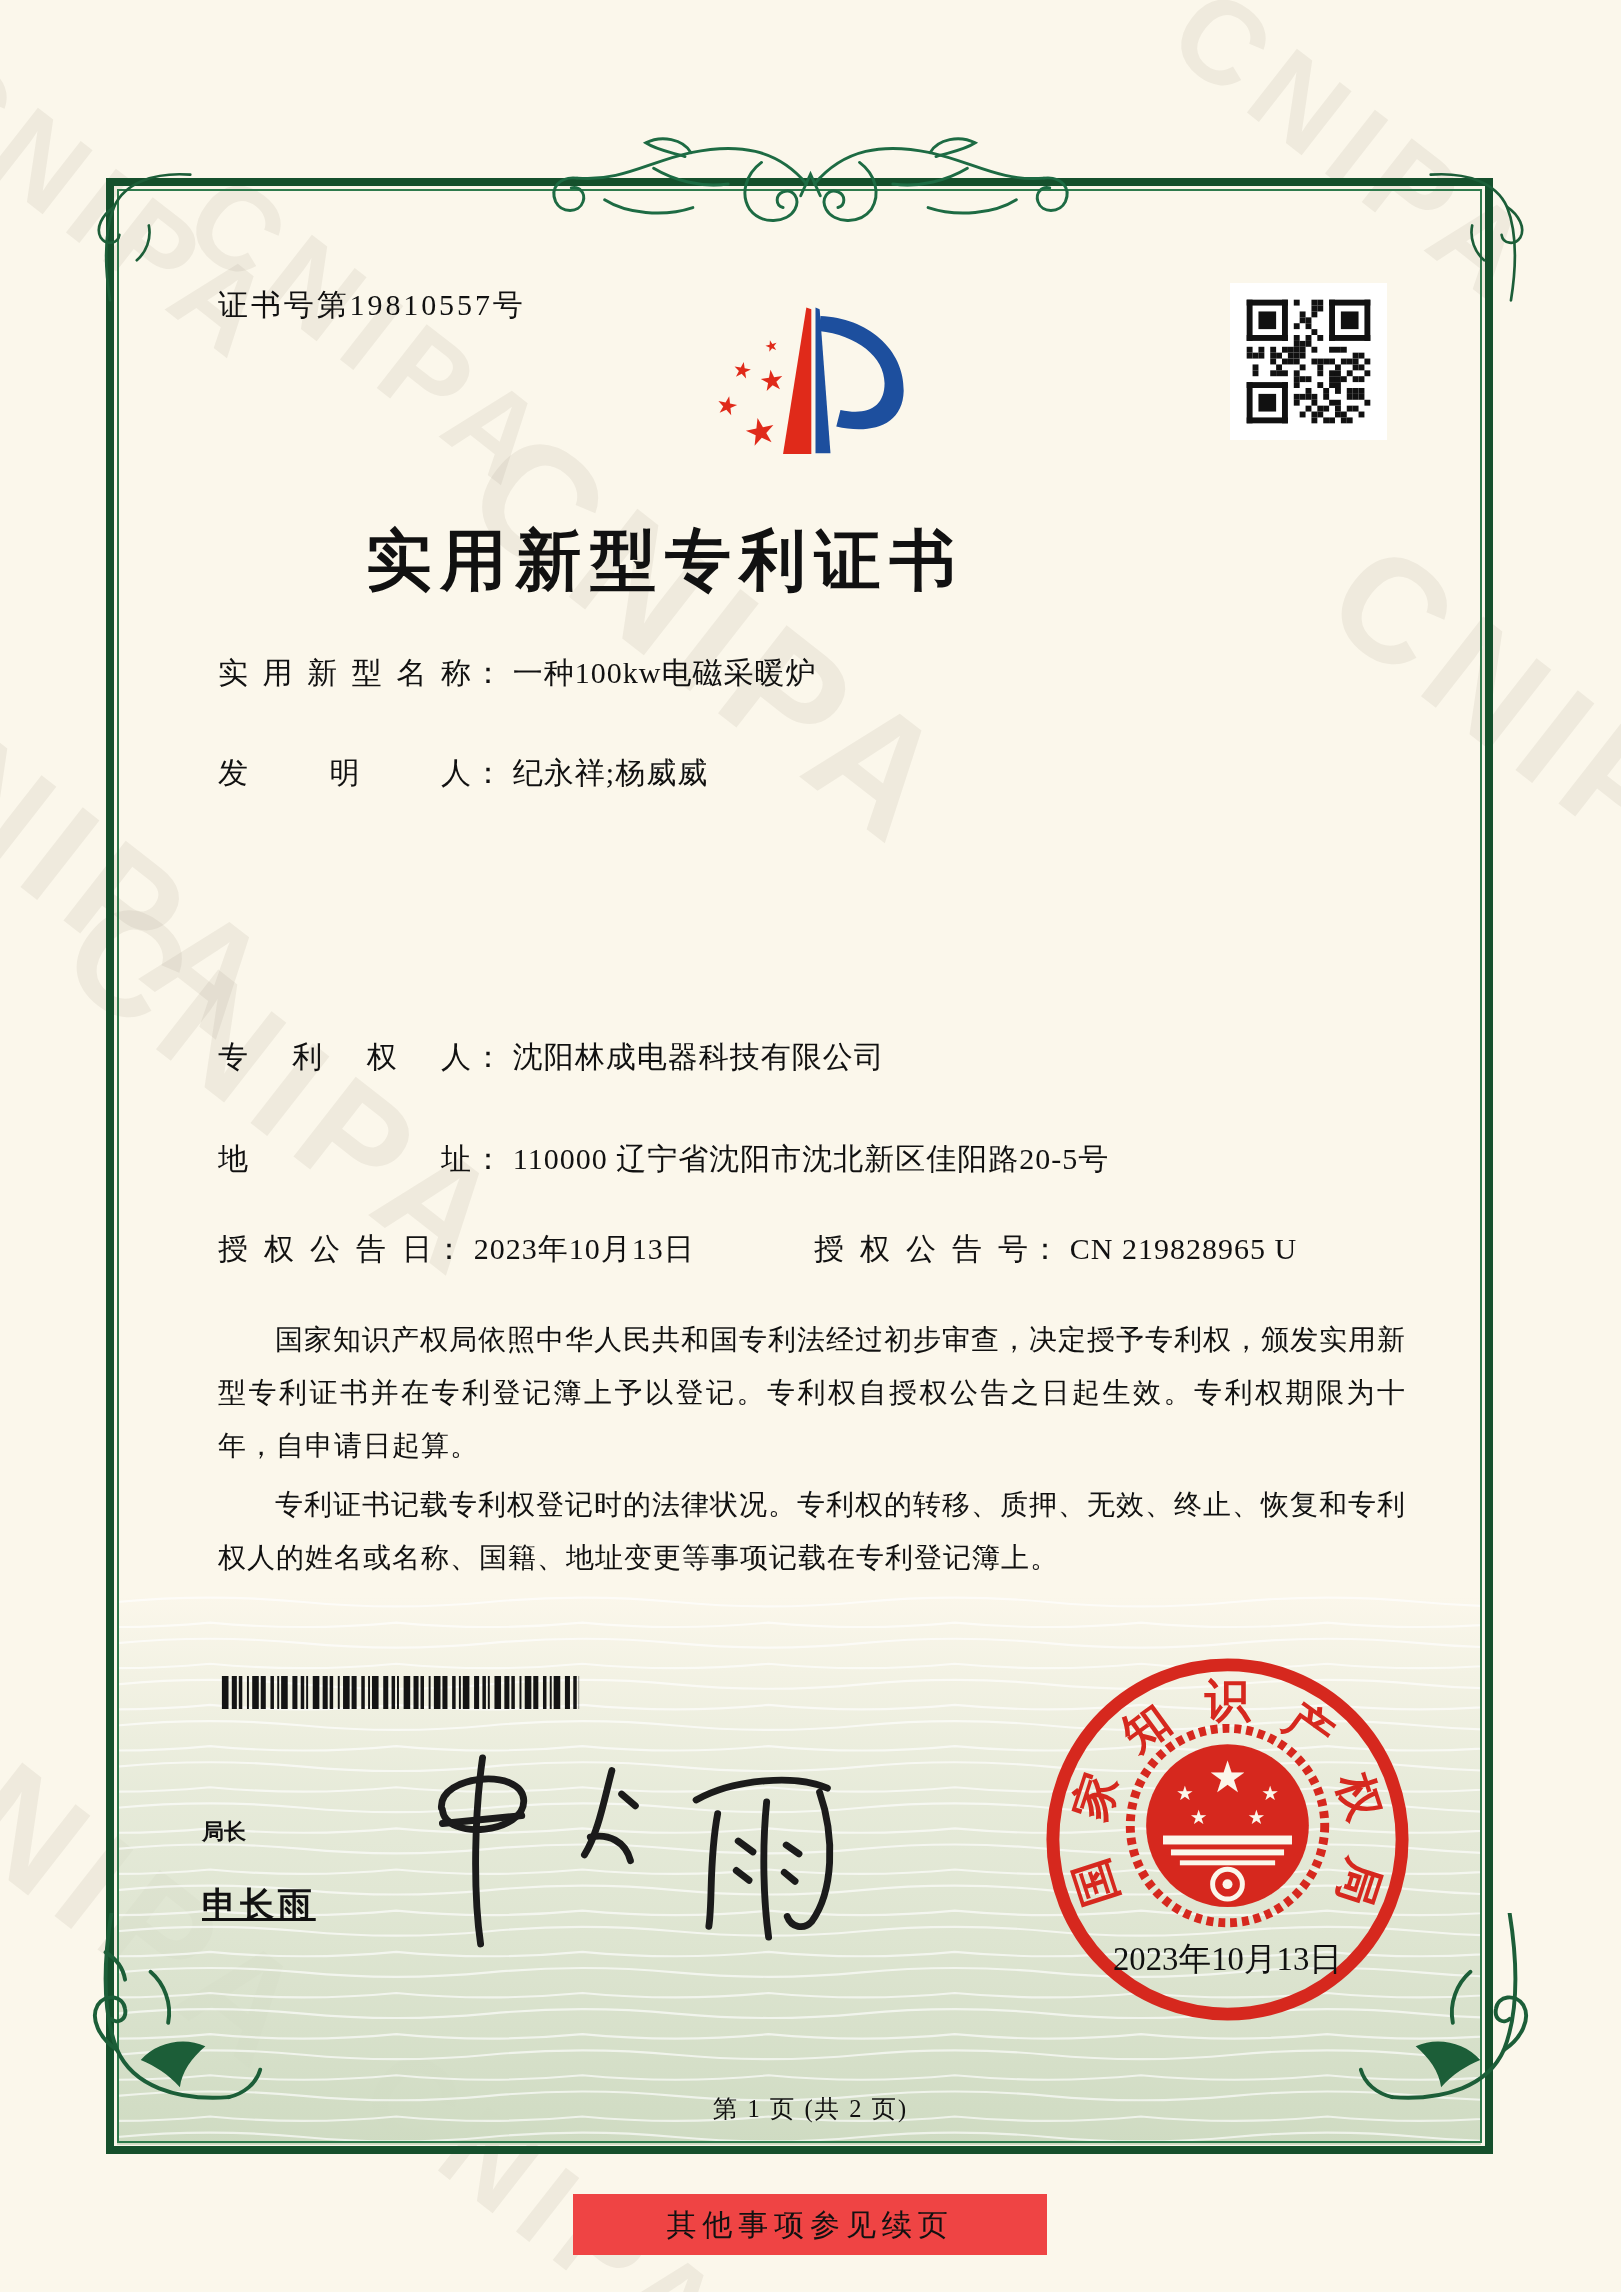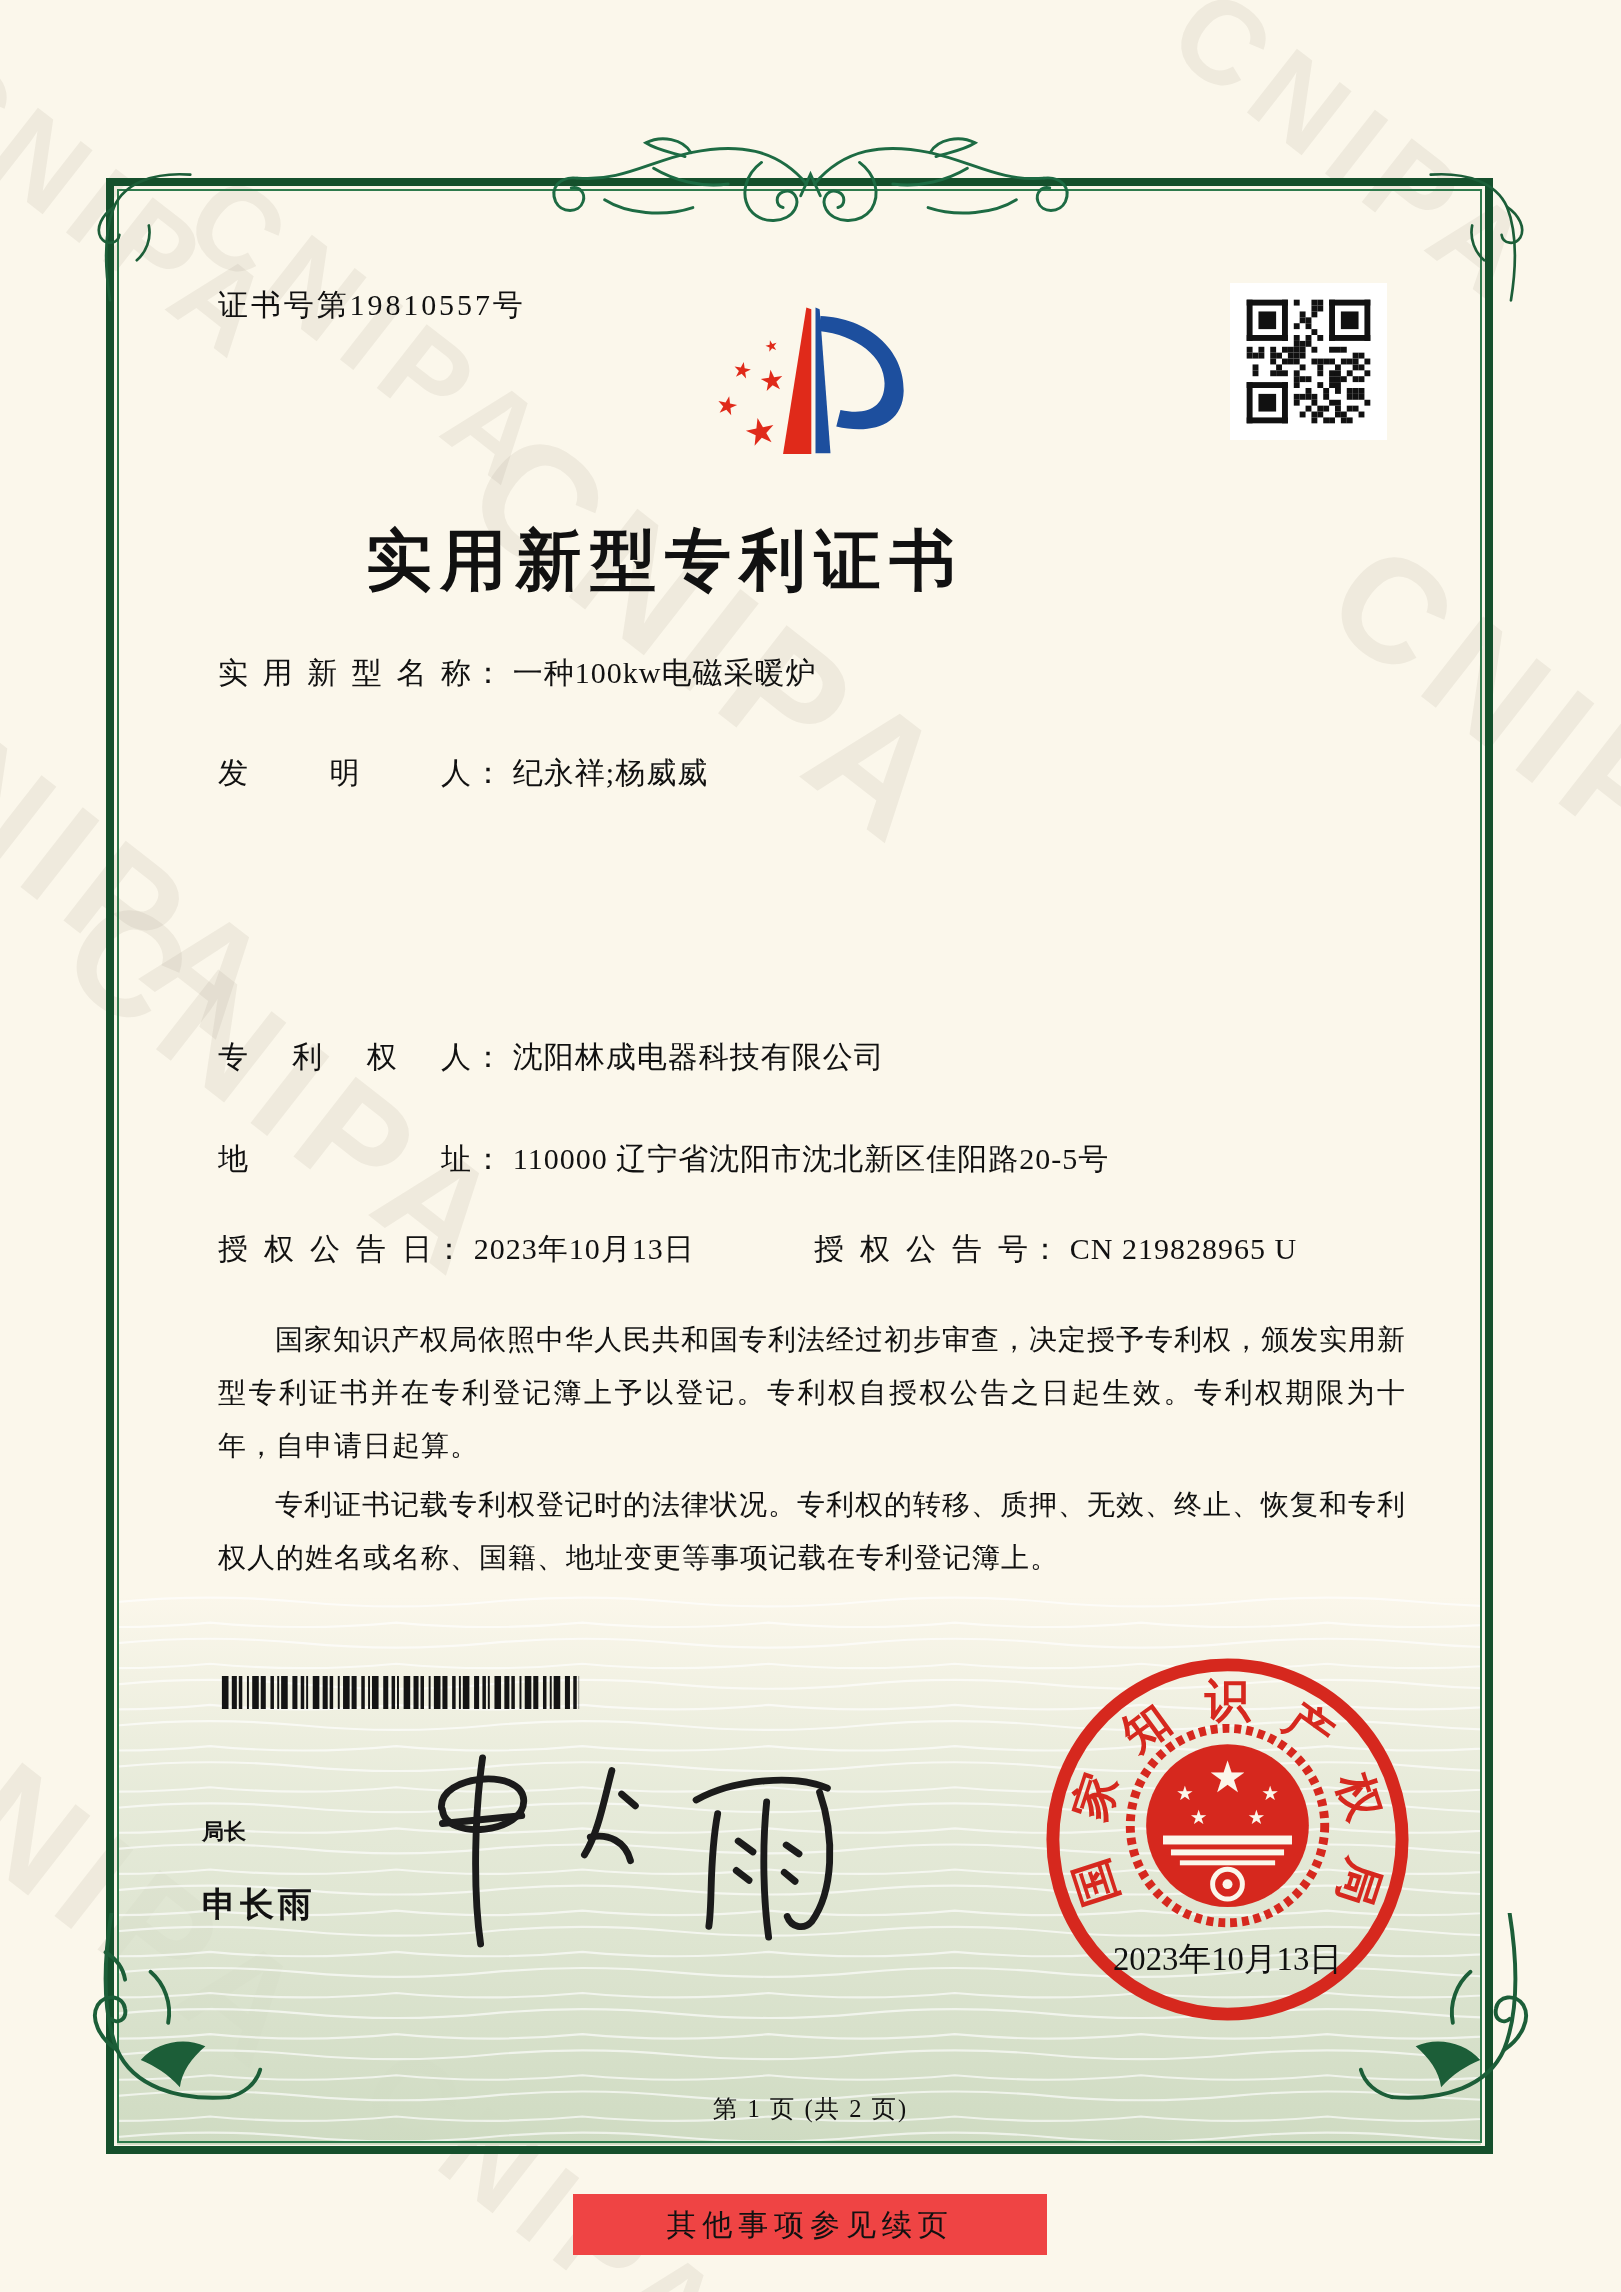--- a/index.html
+++ b/index.html
@@ -38,21 +38,21 @@
   .second-pair .flabel{width:214px;}
   
   .law-par{position:absolute;left:218px;width:1188px;font-size:28px;line-height:53px;
            text-align:justify;text-indent:57px;letter-spacing:1px;}
   
   .barcode{position:absolute;left:220px;top:1676px;width:361px;height:33px;overflow:hidden;}
   
   .signer-title{position:absolute;left:202px;top:1817px;font-size:22px;font-weight:700;
                 font-family:"Liberation Sans",sans-serif;}
   .signer-name{position:absolute;left:202px;top:1882px;font-size:34px;font-weight:700;
-               font-family:"Liberation Sans",sans-serif;letter-spacing:3.9px;}
+               font-family:"Liberation Sans",sans-serif;letter-spacing:3.9px;text-decoration:underline;}
   .signature{position:absolute;left:365px;top:1743px;}
   
   .seal{position:absolute;left:1039px;top:1651px;}
   
   .page-indicator{position:absolute;left:0;top:2092px;width:1621px;text-align:center;
                   font-size:24.5px;letter-spacing:2px;}
   .footer-note{position:absolute;left:573px;top:2194px;width:474px;height:61px;
                background:#ef4444;text-align:center;line-height:61px;font-size:30px;
                letter-spacing:5.9px;}
 </style>

